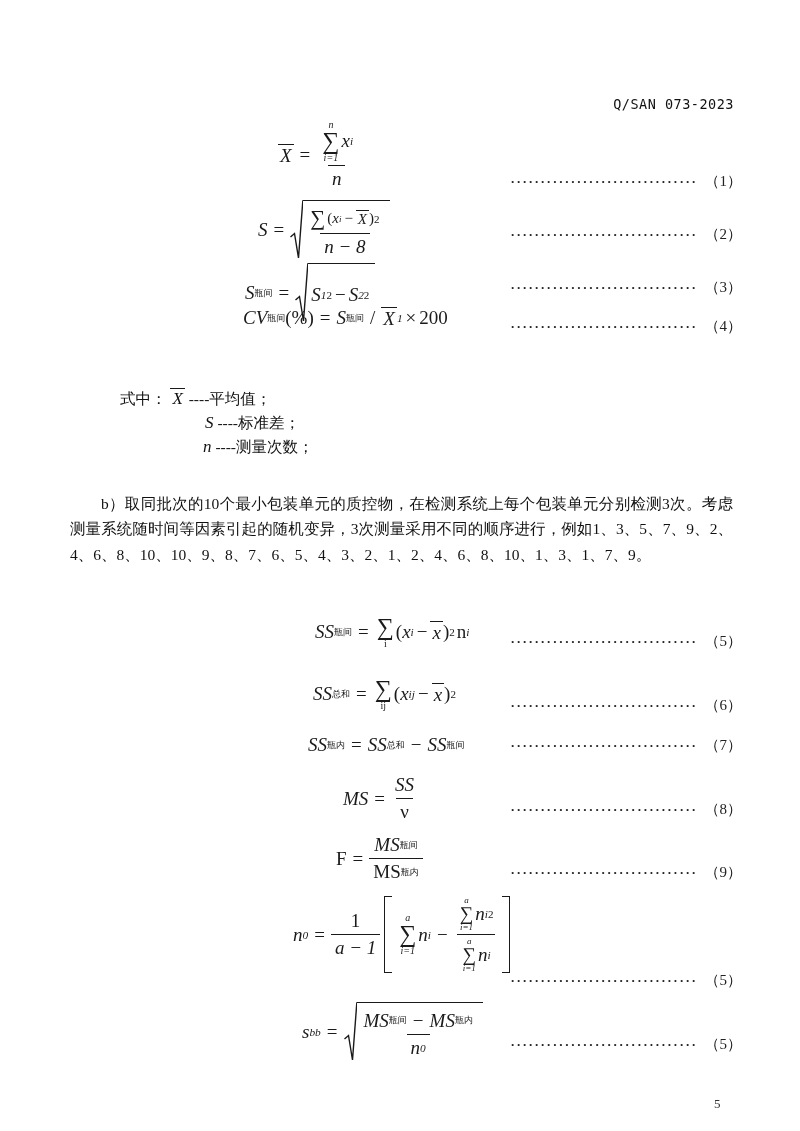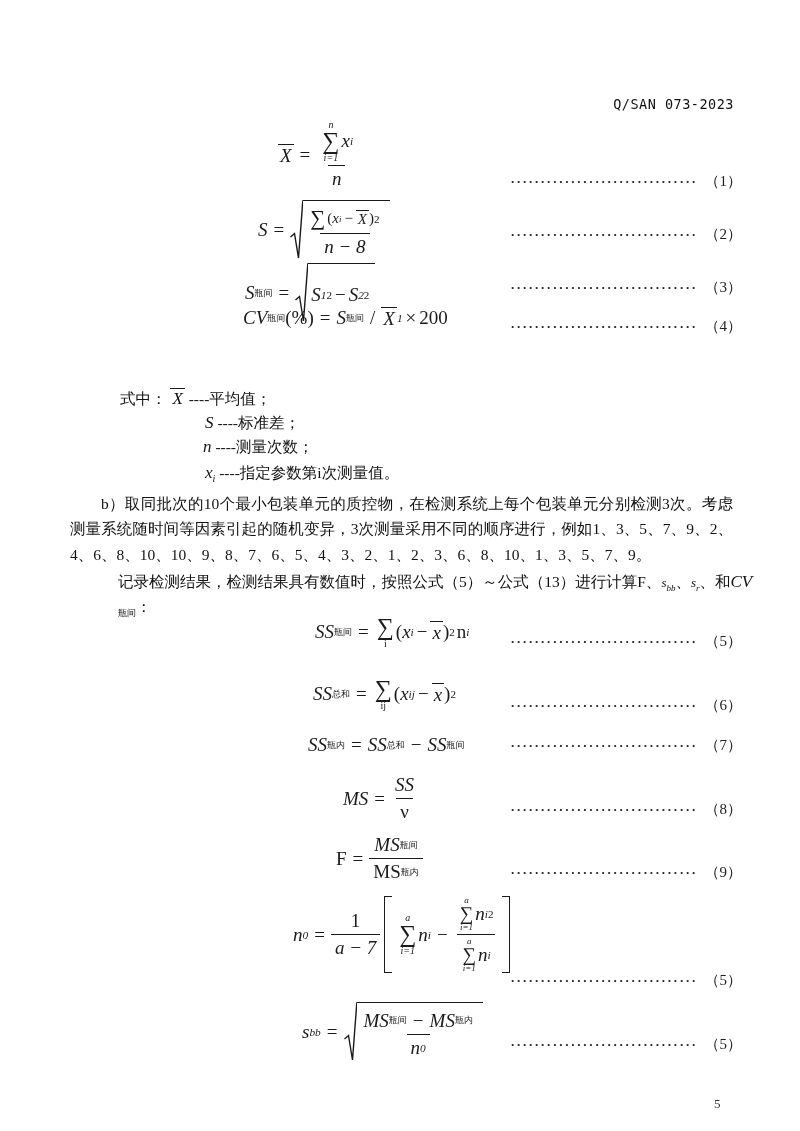--- a/index.html
+++ b/index.html
@@ -153,30 +153,23 @@
     <span class="defdash">----</span><span>平均值；</span>
   </div>
   <div class="abs cn" style="left:205px;top:409px;">
     <span class="it" style="font-size:17px;">S</span>
     <span class="defdash">----</span><span>标准差；</span>
   </div>
   <div class="abs cn" style="left:203px;top:433px;">
     <span class="it" style="font-size:17px;">n</span>
     <span class="defdash">----</span><span>测量次数；</span>
   </div>
-  <div class="abs cn" style="left:205px;top:459px;">
-    <span class="it" style="font-size:17px;">x</span><sub style="font-size:10px;font-style:italic;">i</sub>
-    <span class="defdash">----</span><span>指定参数第i次测量值。</span>
-  </div>
-
-  <div class="abs cn" style="left:70px;top:491px;width:663px;text-align:justify;text-indent:2em;line-height:1.63;">b）取同批次的10个最小包装单元的质控物，在检测系统上每个包装单元分别检测3次。考虑测量系统随时间等因素引起的随机变异，3次测量采用不同的顺序进行，例如1、3、5、7、9、2、4、6、8、10、10、9、8、7、6、5、4、3、2、1、2、3、6、8、10、1、3、5、7、9。</div>
-
-  <div class="abs cn" style="left:118px;top:568px;width:640px;">
-    <span>记录检测结果，检测结果具有数值时，按照公式（5）～公式（13）进行计算F、</span><span class="it" style="font-size:13px;">s</span><sub style="font-size:9px;font-style:italic;">bb</sub><span>、</span><span class="it" style="font-size:13px;">s</span><sub style="font-size:9px;font-style:italic;">r</sub><span>、和</span><span class="it" style="font-size:17px;">CV</span><sub class="csub">瓶间</sub><span>：</span>
-  </div>
+
+  <div class="abs cn" style="left:70px;top:491px;width:663px;text-align:justify;text-indent:2em;line-height:1.63;">b）取同批次的10个最小包装单元的质控物，在检测系统上每个包装单元分别检测3次。考虑测量系统随时间等因素引起的随机变异，3次测量采用不同的顺序进行，例如1、3、5、7、9、2、4、6、8、10、10、9、8、7、6、5、4、3、2、1、2、4、6、8、10、1、3、1、7、9。</div>
+
 
   <div class="abs fx" style="left:315px;top:616px;">
     <span class="it">SS</span>
       <sub class="csub">瓶间</sub>
     <span class="op">=</span>
     <span class="sum">
       <span class="sg">∑</span>
       <span class="lim rm">i</span>
     </span>
     <span>(</span>
@@ -268,21 +261,21 @@
 
   <div class="abs fx" style="left:293px;top:896px;">
     <span class="it">n</span>
       <sub class="rm">0</sub>
     <span class="op">=</span>
     <span class="frac">
       <span class="num">
           <span class="rm">1</span>
         </span>
       <span class="den">
-          <span class="it">a − 7</span>
+          <span class="it">a − 1</span>
         </span>
     </span>
     <span class="brkgrp">
       <span class="brk brk-l"></span>
       <span class="brkmid">
         <span class="sum">
           <span class="lim it">a</span>
           <span class="sg">∑</span>
           <span class="lim it">i=1</span>
         </span>

